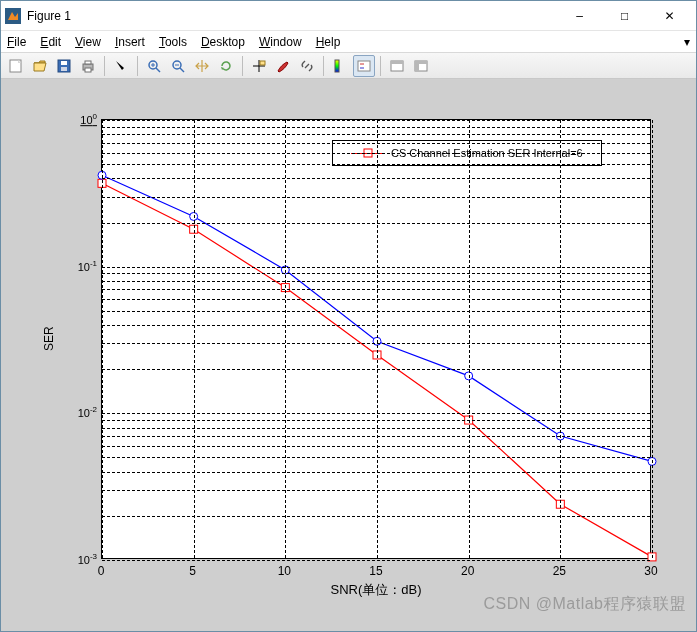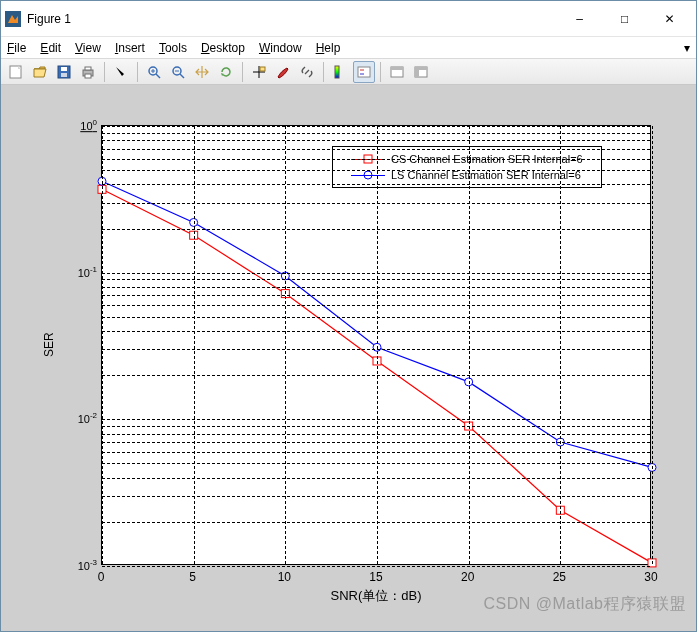--- a/index.html
+++ b/index.html
@@ -15,21 +15,21 @@
   }
   .window {
     width: 697px;
     height: 632px;
     border: 1px solid #6b8ea6;
     background: #fff;
     display: flex;
     flex-direction: column;
   }
   .titlebar {
-    height: 36px;
+    height: 30px;
     background: #fff;
     display: flex;
     align-items: center;
     padding: 0 4px;
     border-bottom: 1px solid #e5e5e5;
   }
   .titlebar .appicon {
     width: 16px; height: 16px;
     margin-right: 6px;
   }
@@ -364,29 +364,20 @@
           </svg>
         <div class="legend" id="legend">
             <div class="legrow">
               <div class="legline">
                 <div class="ln" style="background:#ff0000"></div>
                 <svg width="10" height="10">
                   <rect x="1" y="1" width="8" height="8" fill="#fff" stroke="#ff0000"></rect>
                 </svg>
               </div>
               <span>CS Channel Estimation SER Internal=6</span>
-            </div>
-            <div class="legrow">
-              <div class="legline">
-                <div class="ln" style="background:#0000ff"></div>
-                <svg width="10" height="10">
-                  <circle cx="5" cy="5" r="4" fill="#fff" stroke="#0000ff"></circle>
-                </svg>
-              </div>
-              <span>LS Channel Estimation SER Internal=6</span>
             </div>
           </div>
       <div class="grid-v" style="left: 0px;"></div>
           <div class="grid-v" style="left: 91.6667px;"></div>
           <div class="grid-v" style="left: 183.333px;"></div>
           <div class="grid-v" style="left: 275px;"></div>
           <div class="grid-v" style="left: 366.667px;"></div>
           <div class="grid-v" style="left: 458.333px;"></div>
           <div class="grid-v" style="left: 550px;"></div>
           <div class="grid-h" style="top: 440px;"></div>

